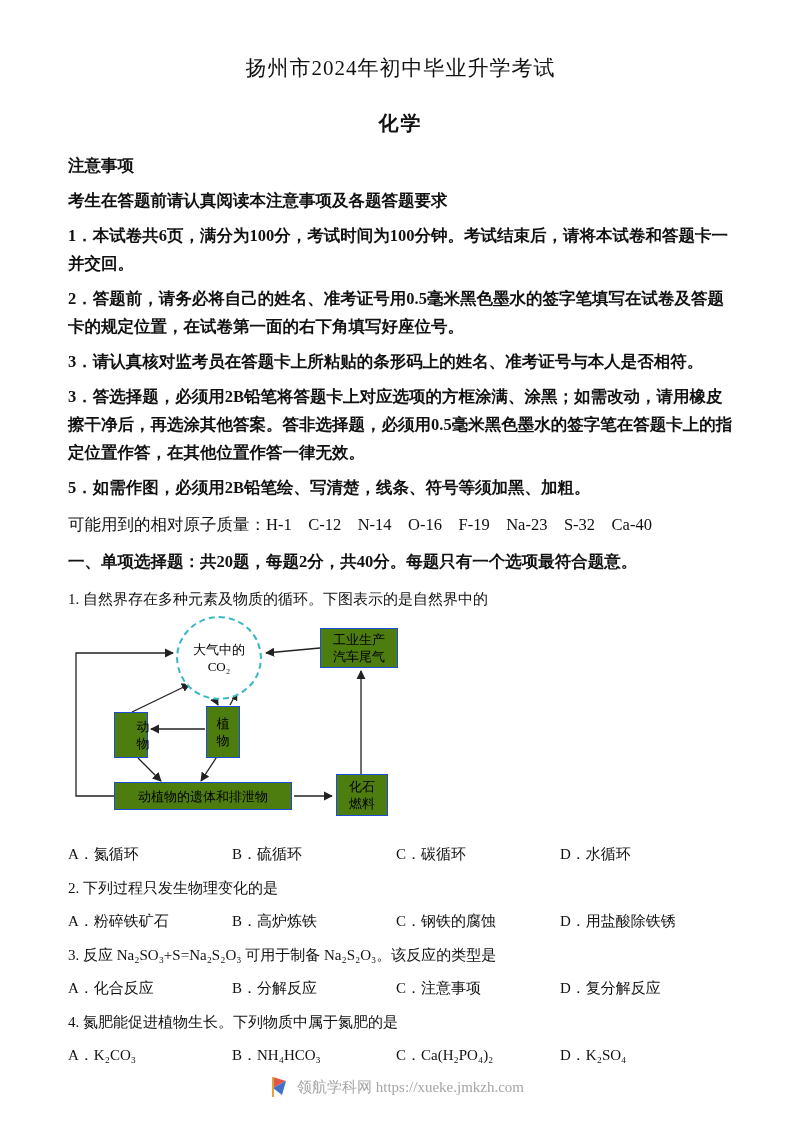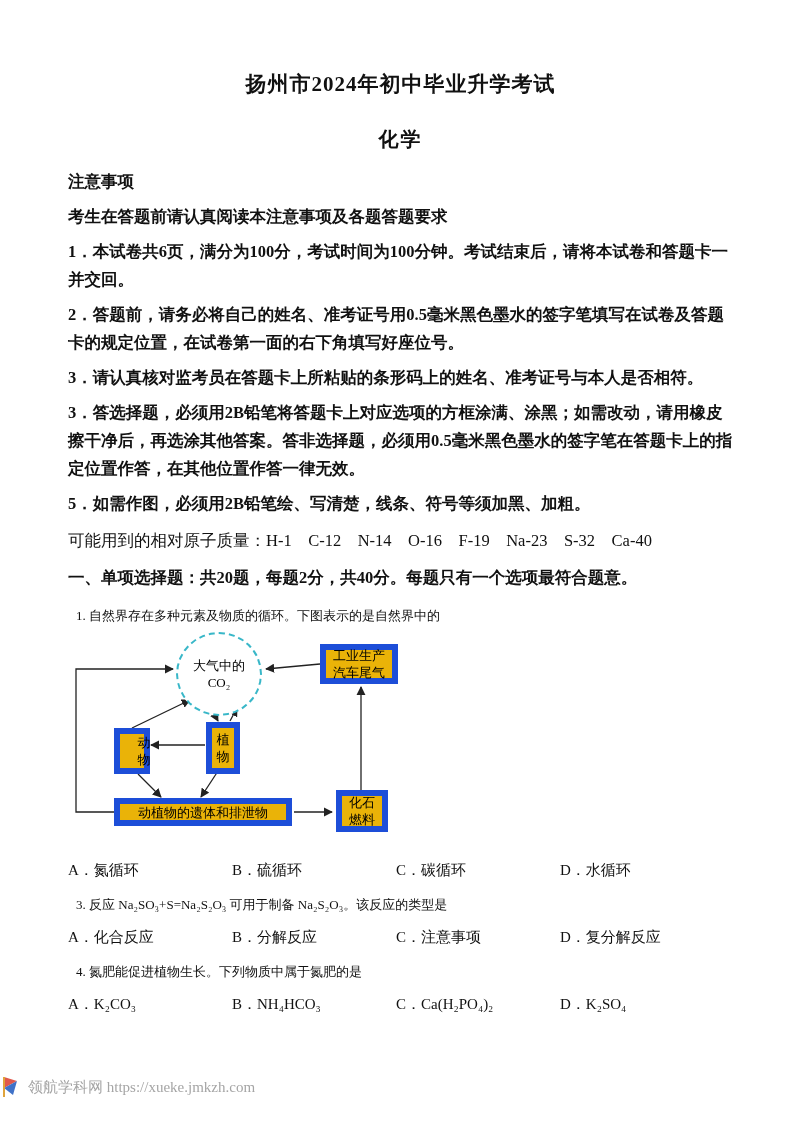--- a/index.html
+++ b/index.html
@@ -2,50 +2,50 @@
 <html><head>
 <meta charset="utf-8">
 <style>
   * { box-sizing: border-box; }
   html, body { margin: 0; padding: 0; background: #ffffff; }
   .page {
     width: 793px; height: 1122px; background: #fff; position: relative;
     font-family: "Liberation Serif", "DejaVu Serif", serif; color: #111; overflow: hidden;
   }
   .content { padding: 54px 60px 0 68px; }
-  .title { font-size: 21px; font-weight: 700; text-align: center; margin: 16px; letter-spacing: 1px; }
+  .title { font-size: 21px; font-weight: 400; text-align: center; margin: 0; letter-spacing: 1px; }
   .subject { font-size: 20px; font-weight: 700; text-align: center; margin: 28px 0 0; letter-spacing: 2px; }
   .notice p { font-size: 16.5px; font-weight: 700; line-height: 28px; margin: 7px 0; }
   .notice .heading { margin-top: 15px; }
   .masses { font-size: 16.5px; font-weight: 400; margin: 9px 0 4px; line-height: 28px; }
   .section-heading { font-size: 16.5px; font-weight: 700; margin: 9px 0 6px; line-height: 28px; }
-  .stem { font-size: 13px; font-weight: 400; margin: 13px 8px 6px; line-height: 21px; }
+  .stem { font-size: 15px; font-weight: 400; margin: 13px 0 6px; line-height: 21px; }
   .options { display: grid; grid-template-columns: 164px 164px 164px 1fr; font-size: 15px; margin: 11px 0 2px; line-height: 22px; }
   .options span { white-space: nowrap; }
 
   
   .diagram { position: relative; width: 362px; height: 216px; margin: 4px 0 2px 0; }
   .arrows { position: absolute; left: 0; top: 0; z-index: 0; }
   .dbox {
-    position: absolute; border: 6px solid #1d4ed8; background: #eab308; z-index: 1;
+    position: absolute; border: 1px solid #1d4ed8; background: #4d7c0f; z-index: 1;
     display: flex; align-items: center; justify-content: center;
     font-size: 13px; line-height: 17px; text-align: center; color: #000;
   }
   .wrap { word-break: break-all; display: block; }
   .w56 { width: 56px; } .w54 { width: 55px; } .w28 { width: 27px; } .w14 { width: 15px; }
   .co2-circle { left: 108px; top: 0; width: 86px; height: 84px; border: 2px dashed #38b7c8; border-radius: 50%; background: #fff; }
   .industry-box { left: 252px; top: 12px; width: 78px; height: 40px; }
   .animal-box { left: 46px; top: 96px; width: 34px; height: 46px; padding-left: 24px; }
   .plant-box { left: 138px; top: 90px; width: 34px; height: 52px; }
   .remains-box { left: 46px; top: 166px; width: 178px; height: 28px; }
   .fossil-box { left: 268px; top: 158px; width: 52px; height: 42px; }
 
   .footer {
     position: absolute; left: 0; right: 0; bottom: 24px;
-    display: flex; align-items: center; gap: 8px;
+    display: flex; align-items: center; justify-content: center; gap: 8px;
     color: #a5a5a5; font-size: 15px;
   }
   .logo { display: inline-flex; }
 </style>
 </head>
 <body>
 
 <div class="page">
   <div class="content">
 
@@ -109,20 +109,29 @@
       </div>
 
       <div class="options">
         <span>A．氮循环</span>
         <span>B．硫循环</span>
         <span>C．碳循环</span>
         <span>D．水循环</span>
       </div>
     </div>
 
+    <div>
+      <p class="stem">2. 下列过程只发生物理变化的是</p>
+      <div class="options">
+        <span>A．粉碎铁矿石</span>
+        <span>B．高炉炼铁</span>
+        <span>C．钢铁的腐蚀</span>
+        <span>D．用盐酸除铁锈</span>
+      </div>
+    </div>
 
     <div>
       <p class="stem">3. 反应 Na₂SO₃+S=Na₂S₂O₃ 可用于制备 Na₂S₂O₃。该反应的类型是</p>
       <div class="options">
         <span>A．化合反应</span>
         <span>B．分解反应</span>
         <span>C．注意事项</span>
         <span>D．复分解反应</span>
       </div>
     </div>

